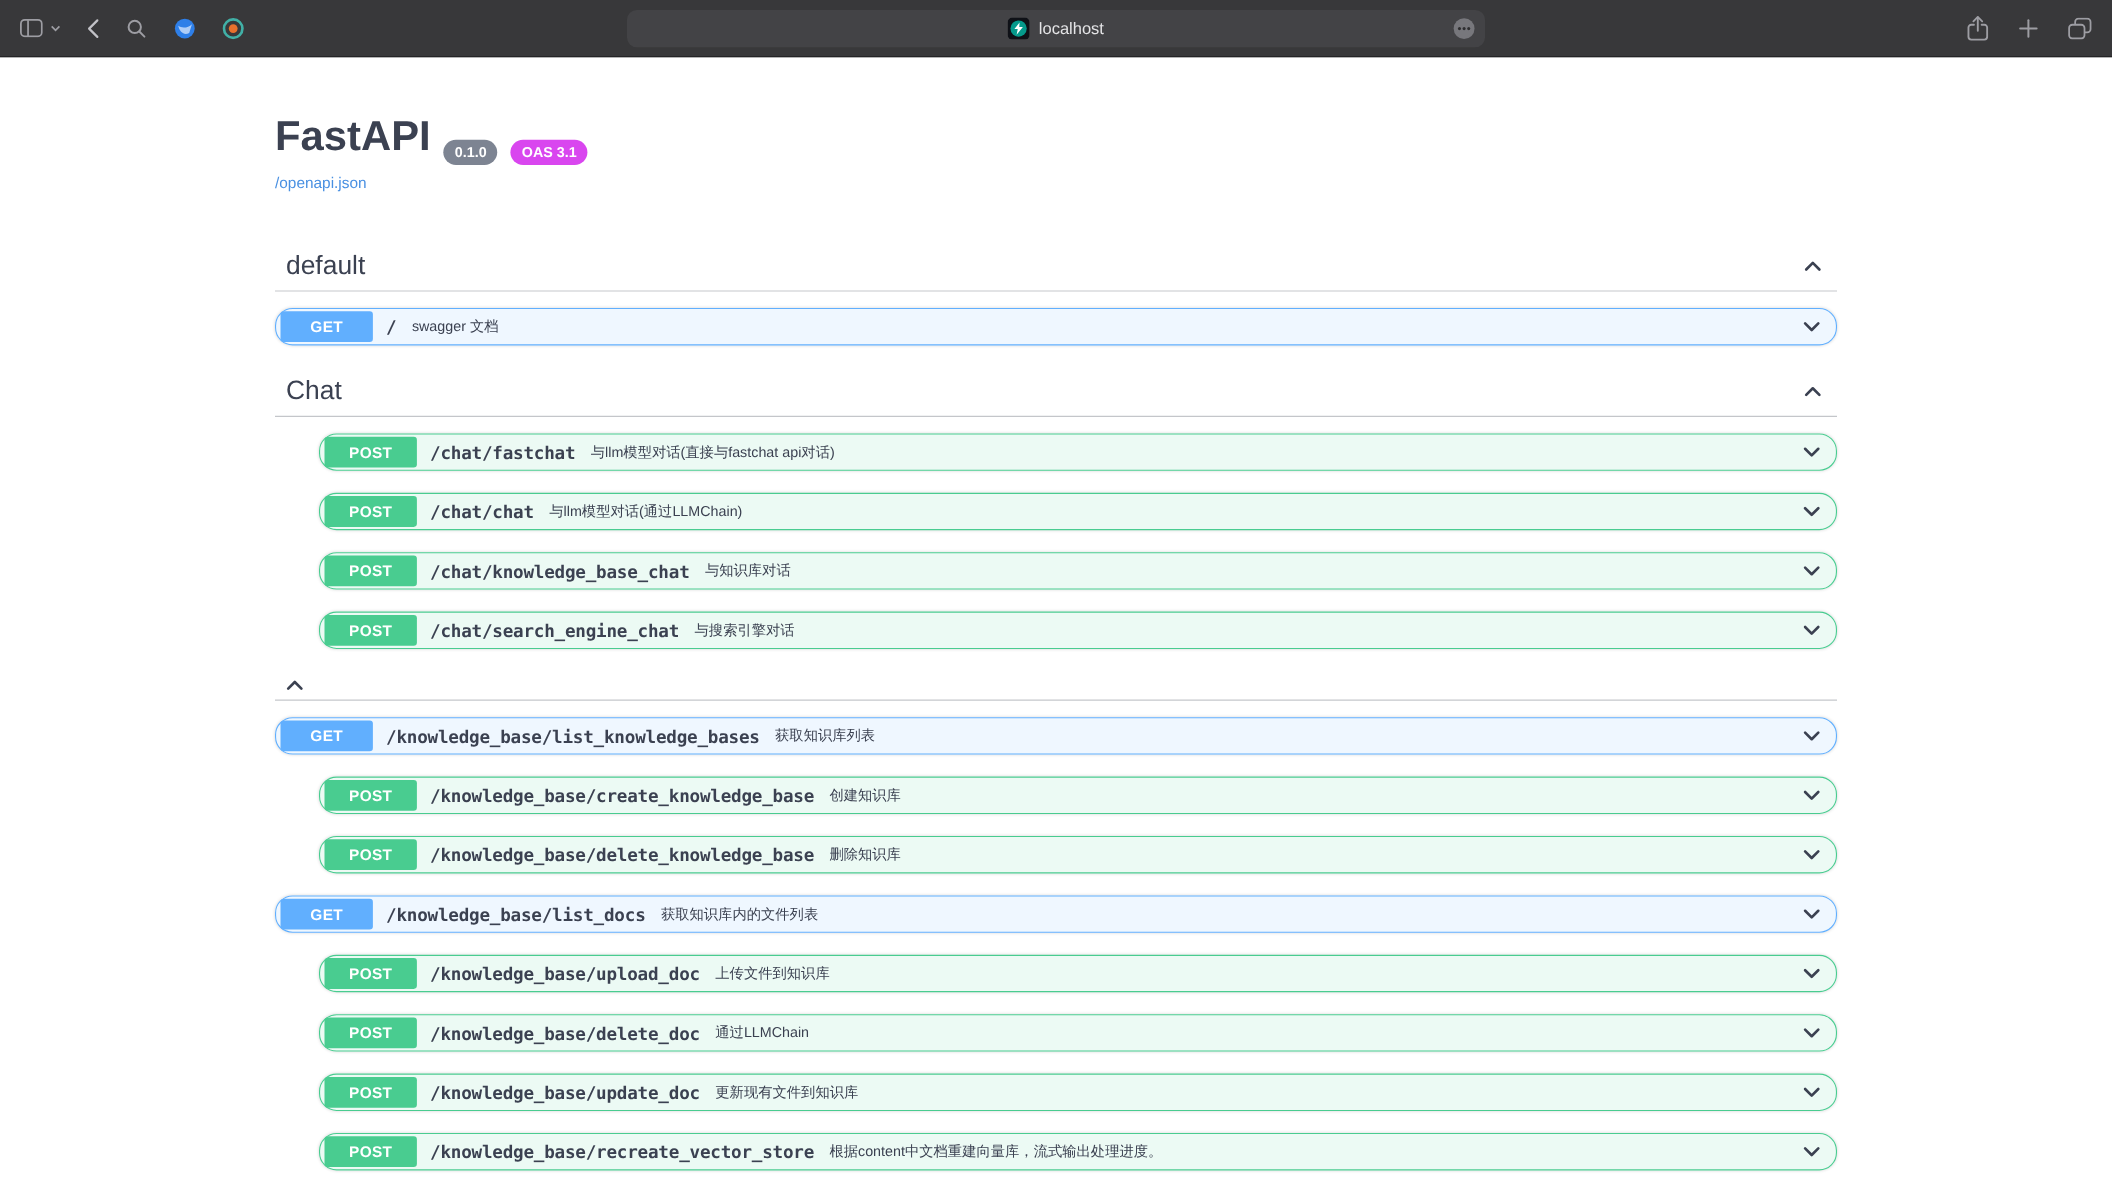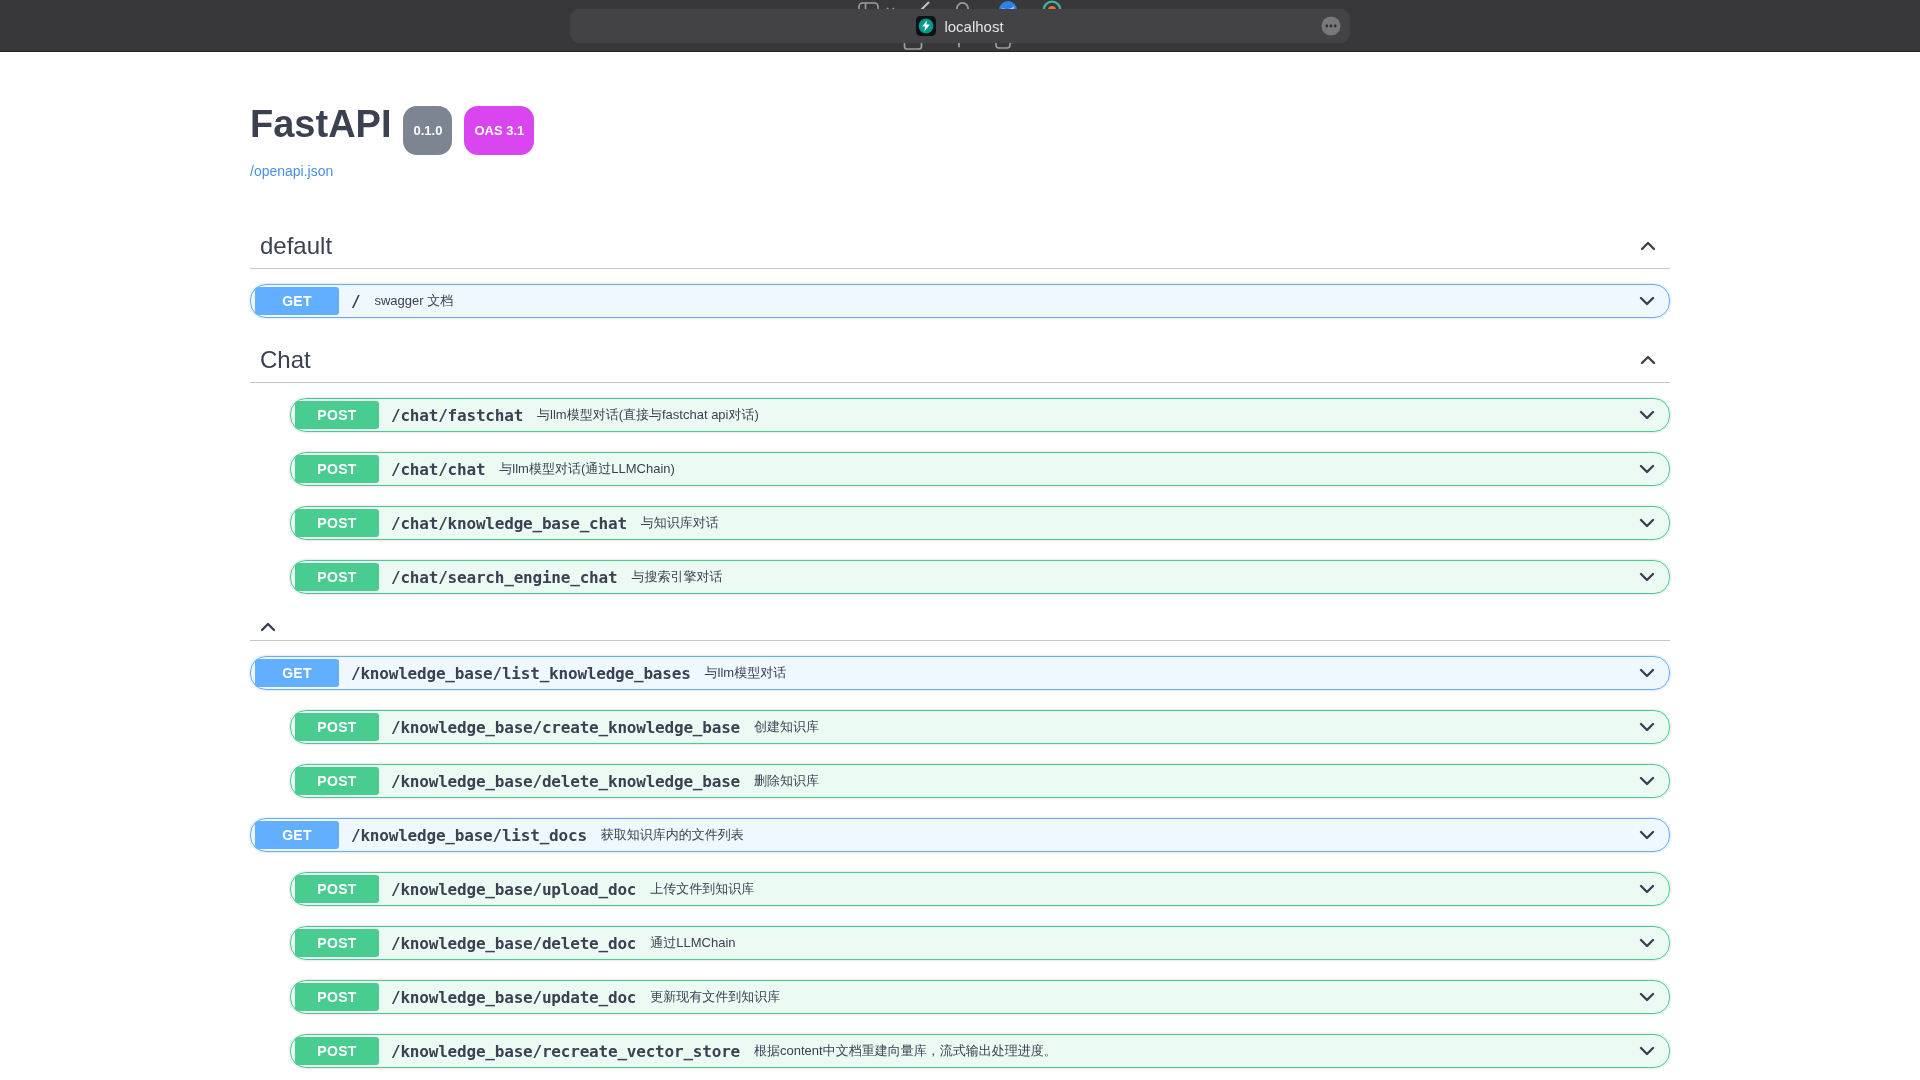--- a/index.html
+++ b/index.html
@@ -8,37 +8,37 @@
     --heading:#3b4151; --link:#4990e2;
     --bar-bg:#38383a; --icon:#9d9da3;
   }
   *{margin:0;padding:0;box-sizing:border-box;}
   html,body{width:1920px;height:1080px;}
   body{font-family:"Liberation Sans",sans-serif;background:#fff;overflow:hidden;}
   button{background:none;border:none;cursor:pointer;padding:0;color:var(--icon);font-family:inherit;}
 
   
   .browser-bar{position:relative;height:52px;background:var(--bar-bg);border-bottom:1px solid #232325;
-    display:flex;align-items:center;justify-content:space-between;padding:0 18px;flex-direction:column;}
+    display:flex;align-items:center;justify-content:space-between;padding:0 18px;}
   .tb-group{display:flex;align-items:center;}
   .tb-group.left{gap:24px;}
   .tb-group.right{gap:26px;}
   .tb-btn{display:flex;align-items:center;justify-content:center;color:var(--icon);}
   .sidebar-cluster{display:flex;align-items:center;gap:7px;}
   .url-field{position:absolute;left:50%;top:9px;transform:translateX(-50%);width:780px;height:34px;
     background:#434346;border-radius:9px;display:flex;align-items:center;justify-content:center;gap:8px;}
   .url-text{font-size:15px;color:#e4e4e6;}
   .favicon{display:flex;}
   .urlbar-more{position:absolute;right:8px;top:6px;display:flex;}
 
   
   .wrapper{width:1460px;margin:0 auto;padding:50px 20px 0;}
   .title-row{display:flex;align-items:flex-start;gap:12px;}
   .title-row h1{font-size:38px;line-height:44px;font-weight:700;color:var(--heading);text-align:center;}
-  .badge{display:inline-block;margin-top:4px;padding:17px 10px;border-radius:14px;color:#fff;font-size:13px;font-weight:700;}
+  .badge{display:inline-block;margin-top:25px;padding:4px 10px;border-radius:14px;color:#fff;font-size:13px;font-weight:700;}
   .badge.version{background:#7d8492;font-weight:600;}
   .badge.oas{background:#d946ef;}
   .spec-link{display:inline-block;margin-top:8px;font-size:14px;color:var(--link);text-decoration:none;cursor:pointer;}
   #sections{margin-top:44px;}
   .opblock-tag{display:flex;align-items:center;justify-content:space-between;
     padding:8px 14px 8px 10px;border-bottom:1px solid rgba(59,65,81,.3);margin-bottom:15px;cursor:pointer;}
   .tag-name{font-size:24px;line-height:28px;font-weight:400;color:var(--heading);}
   .opblock{display:flex;align-items:center;height:34px;margin-bottom:20px;border-radius:16px;
     border:1px solid;box-shadow:0 0 3px rgba(0,0,0,.19);cursor:pointer;}
   .opblock.get{background:var(--get-bg);border-color:var(--get);}
@@ -223,21 +223,21 @@
           <div class="opblock-tag">
             <span class="chev">
               <svg width="16" height="10" viewBox="0 0 16 10">
                 <path d="M2 8 L8 2 L14 8" fill="none" stroke="#3b4151" stroke-width="2.4" stroke-linecap="round" stroke-linejoin="round"></path>
               </svg>
             </span>
           </div>
           <div class="opblock get">
             <span class="opblock-method">GET</span>
             <span class="opblock-path">/knowledge_base/list_knowledge_bases</span>
-            <span class="opblock-desc">与llm模型对话</span>
+            <span class="opblock-desc">获取知识库列表</span>
             <span class="chev">
               <svg width="16" height="10" viewBox="0 0 16 10">
                 <path d="M2 2 L8 8 L14 2" fill="none" stroke="#3b4151" stroke-width="2.4" stroke-linecap="round" stroke-linejoin="round"></path>
               </svg>
             </span>
           </div>
           <div class="opblock post">
             <span class="opblock-method">POST</span>
             <span class="opblock-path">/knowledge_base/create_knowledge_base</span>
             <span class="opblock-desc">创建知识库</span>

